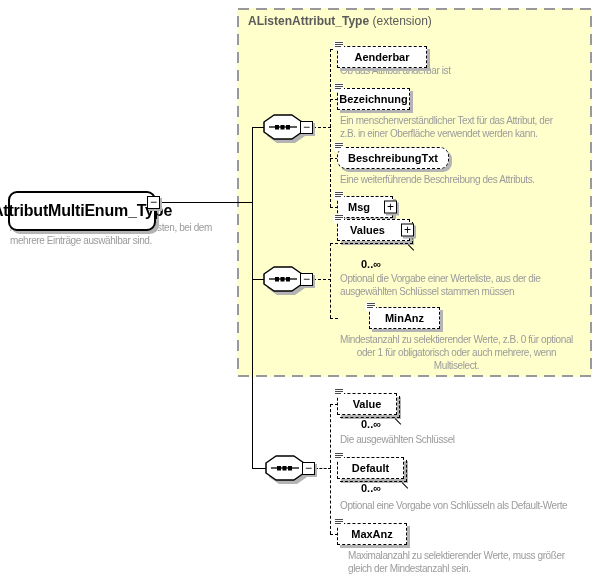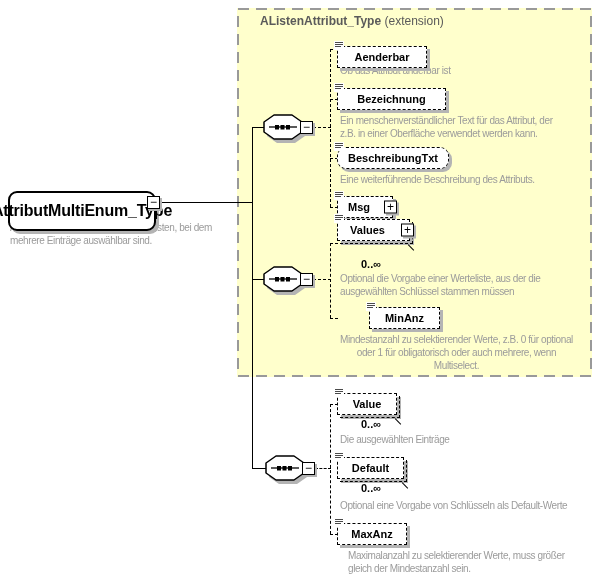--- a/index.html
+++ b/index.html
@@ -8,21 +8,21 @@
     font-family:"Liberation Sans", sans-serif; background:#fff;
   }
   
   .ext-box{
     position:absolute; left:237px; top:8px; width:355px; height:369px;
     background:#ffffcc; z-index:0;
   }
   .ext-box svg{position:absolute; left:0; top:0;}
   .ext-header{
     position:absolute; left:248px; top:14px; z-index:4;
-    font-size:12px; color:#5a5a5a; white-space:nowrap;margin-left:12px;
+    font-size:12px; color:#5a5a5a; white-space:nowrap;
   }
   .ext-header .t{font-weight:bold;}
   
   .sh{position:absolute; height:1px; background:#000; z-index:1;}
   .sv{position:absolute; width:1px; background:#000; z-index:1;}
   
   .dh{position:absolute; height:0; border-top:1px dashed #000; z-index:1;}
   .dv{position:absolute; width:0; border-left:1px dashed #000; z-index:1;}
   
   .ebox{
@@ -151,21 +151,21 @@
     <rect x="23" y="11" width="4" height="4.5" fill="#000"></rect>
   </svg>
   <div class="toggle" style="left:302px;top:462px;">−</div>
 
   <div class="ebox" style="left:337px;top:46px;width:90px;">
     <span class="doc-icon"></span>
     <span>Aenderbar</span>
   </div>
   <div class="annot" style="left:340px;top:64px;">Ob das Attribut änderbar ist</div>
 
-  <div class="ebox" style="left:337px;top:88px;width:109px;">
+  <div class="ebox" style="left:337px;top:88px;width:73px;">
     <span class="doc-icon"></span>
     <span>Bezeichnung</span>
   </div>
   <div class="annot" style="left:340px;top:114px;">Ein menschenverständlicher Text für das Attribut, der
 z.B. in einer Oberfläche verwendet werden kann.</div>
 
   <div class="ebox" style="left:337px;top:147px;width:112px;border-radius:9px;">
     <span class="doc-icon"></span>
     <span>BeschreibungTxt</span>
   </div>
@@ -192,21 +192,21 @@
   </div>
   <div class="annot" style="left:340px;top:333px;text-align:center;">Mindestanzahl zu selektierender Werte, z.B. 0 für optional
 oder 1 für obligatorisch oder auch mehrere, wenn
 Multiselect.</div>
 
   <div class="ebox multi" style="left:337px;top:393px;width:60px;">
     <span class="doc-icon"></span>
     <span>Value</span>
   </div>
   <div class="mult" style="left:361px;top:418px;">0..∞</div>
-  <div class="annot" style="left:340px;top:433px;">Die ausgewählten Einträge</div>
+  <div class="annot" style="left:340px;top:433px;">Die ausgewählten Schlüssel</div>
 
   <div class="ebox multi" style="left:337px;top:457px;width:67px;">
     <span class="doc-icon"></span>
     <span>Default</span>
   </div>
   <div class="mult" style="left:361px;top:482px;">0..∞</div>
   <div class="annot" style="left:340px;top:499px;">Optional eine Vorgabe von Schlüsseln als Default-Werte</div>
 
   <div class="ebox" style="left:337px;top:523px;width:70px;">
     <span class="doc-icon"></span>

